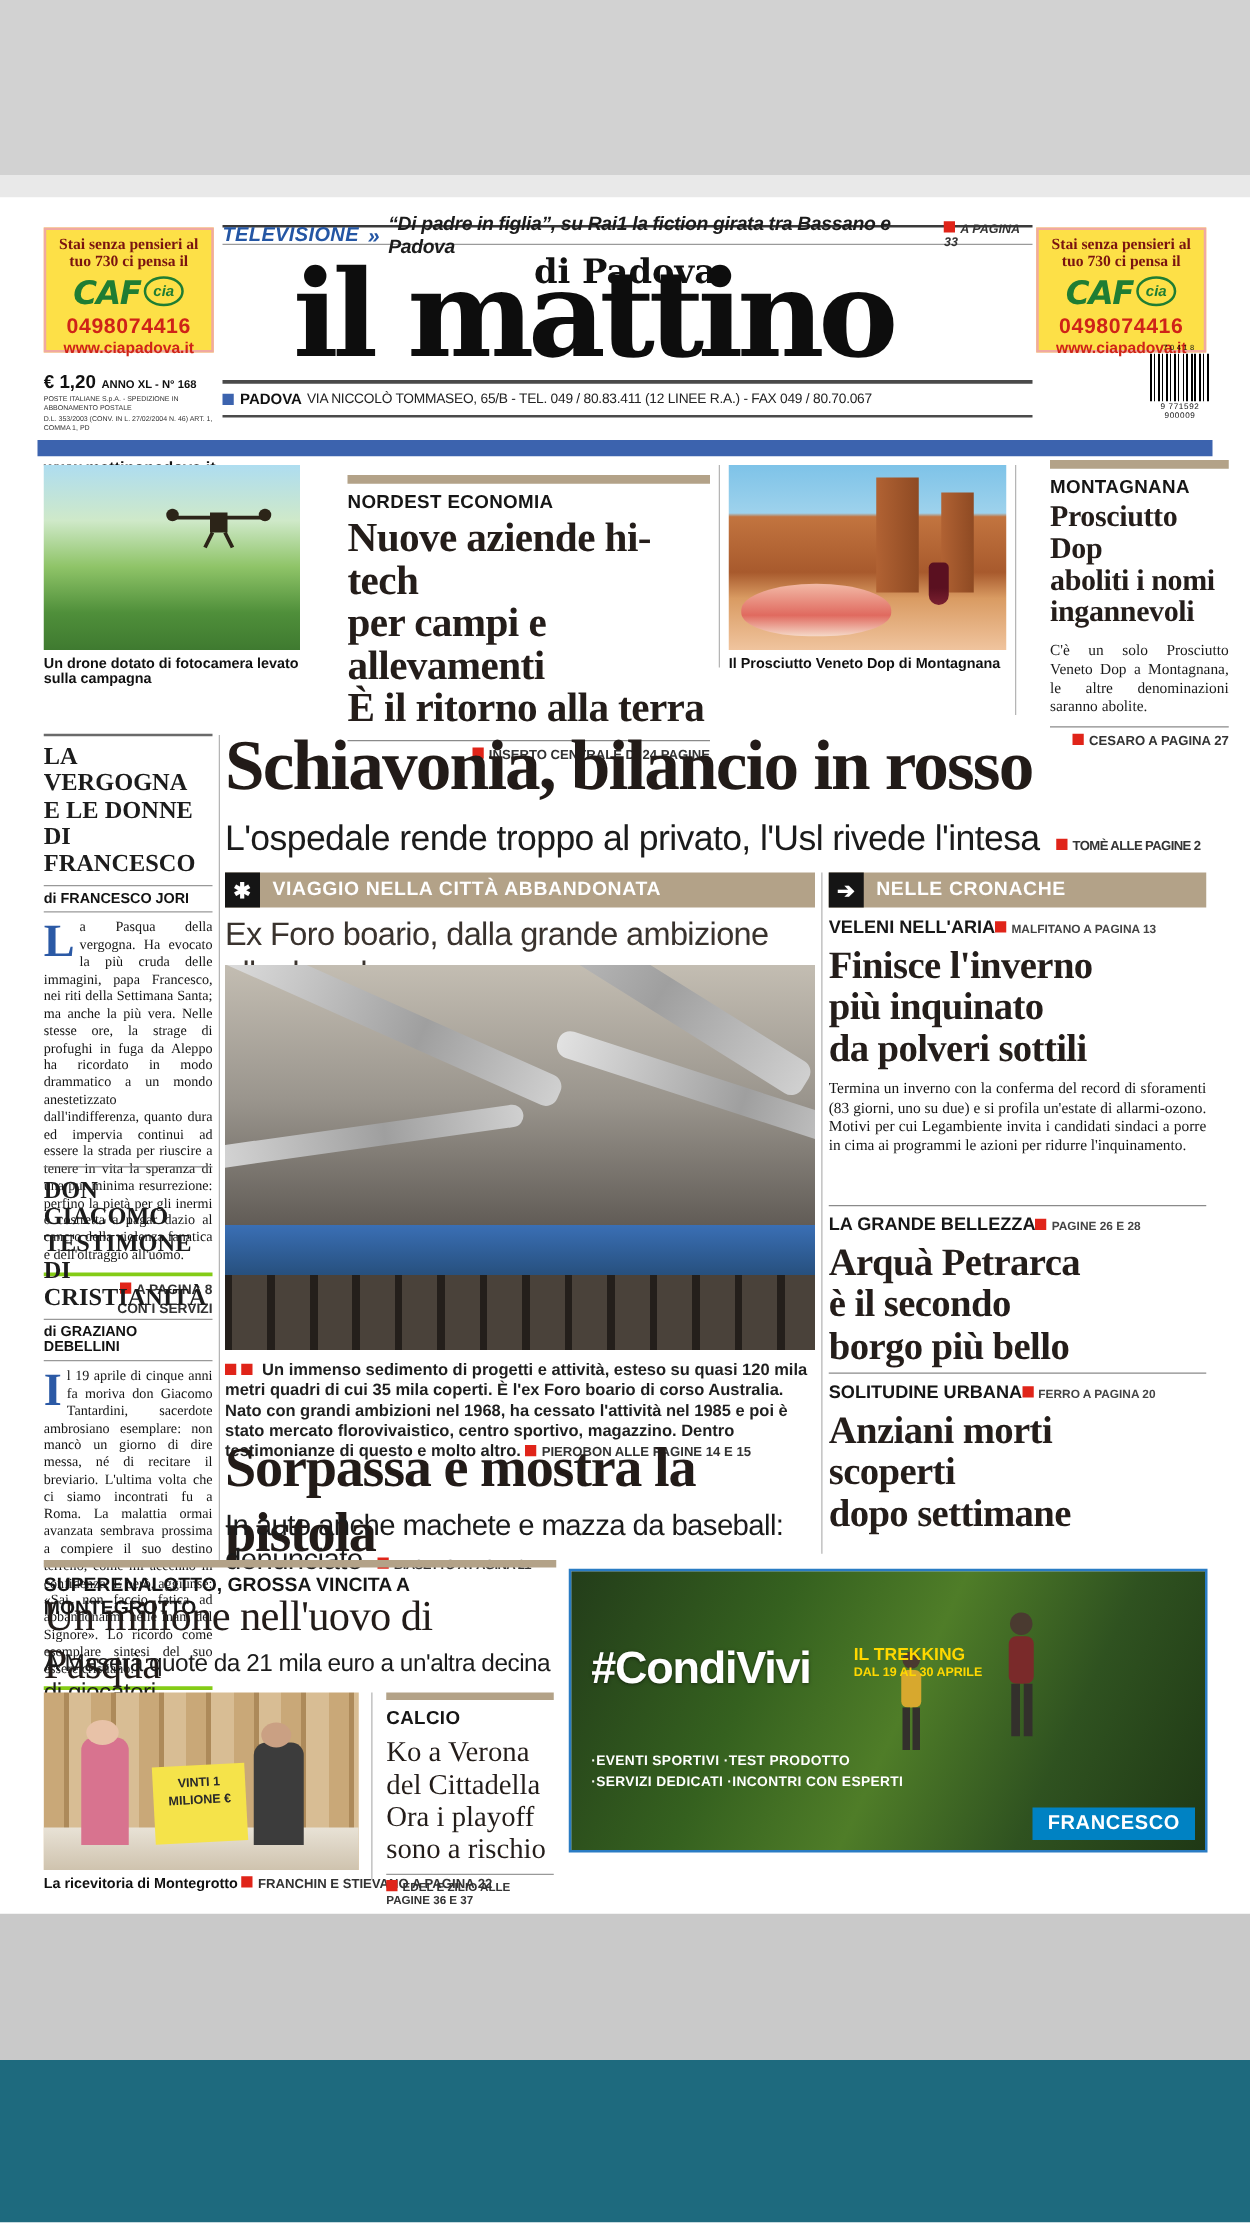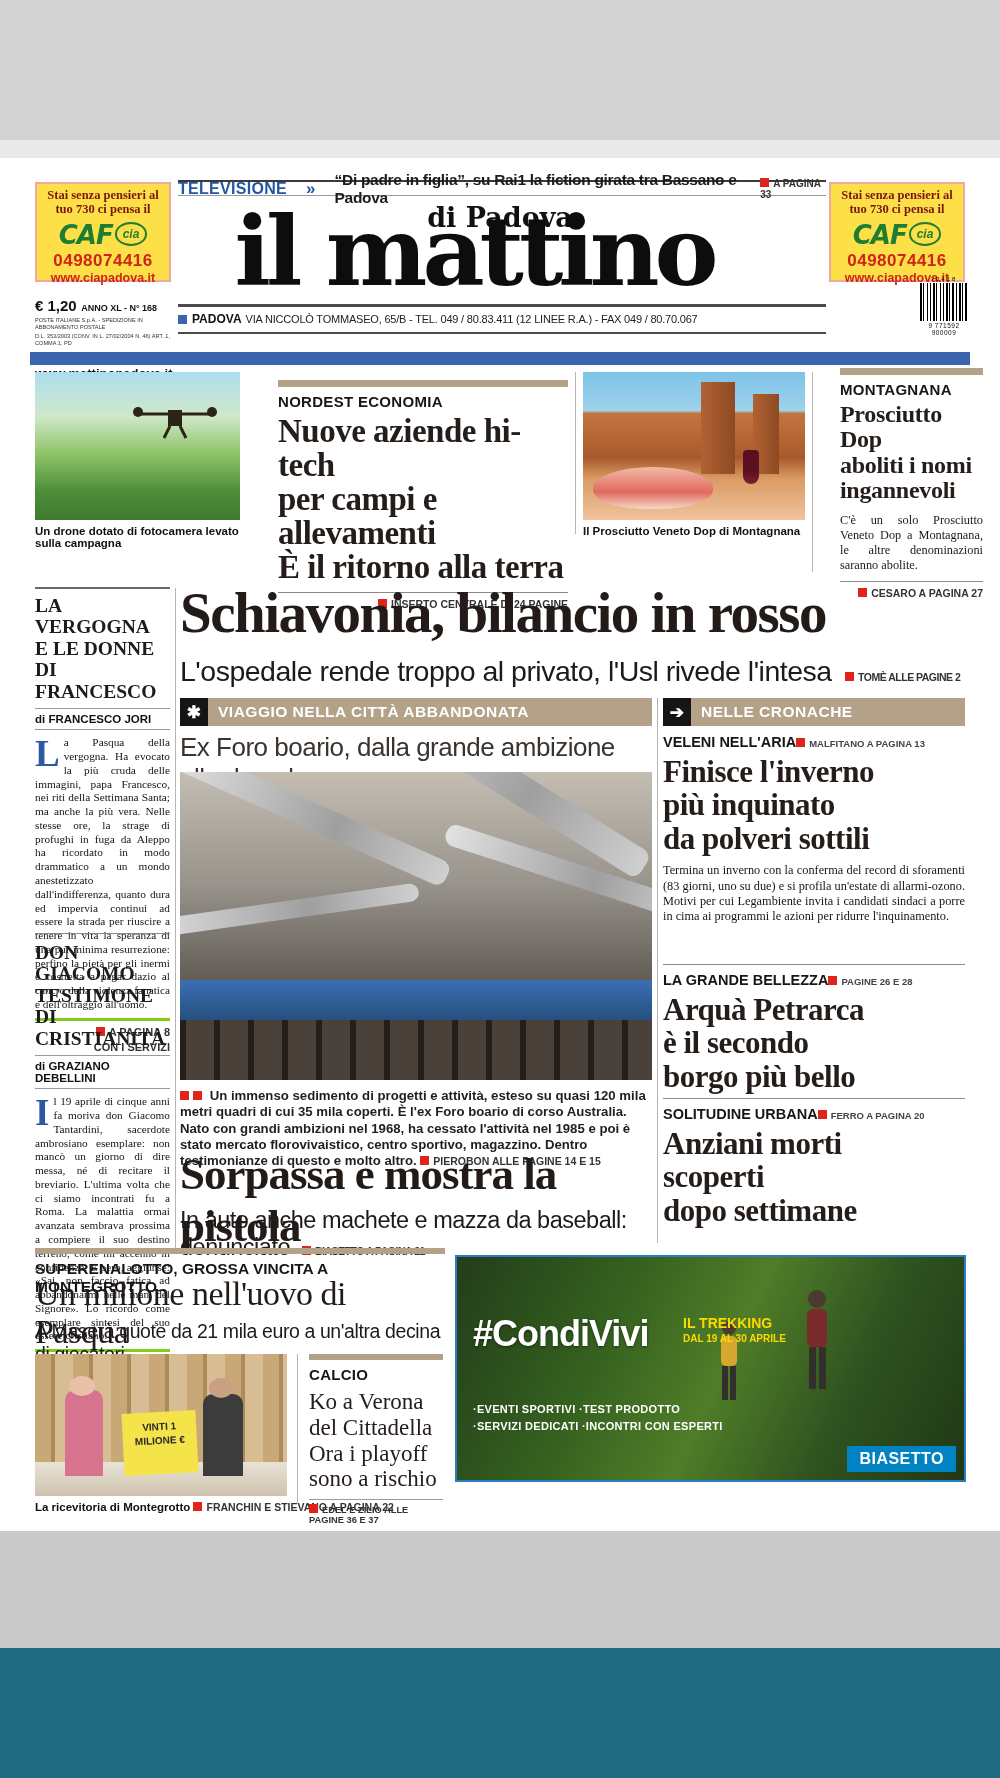--- a/index.html
+++ b/index.html
@@ -19,21 +19,21 @@
   .tan{background:#b3a288;}
   
   .caf{width:136px;height:100px;border:2px solid #f0a9a2;background:#fde047;text-align:center;padding-top:4px;box-sizing:border-box;}
   .caf-l{font-family:"Liberation Serif",serif;font-weight:700;color:#7a1410;font-size:12.5px;line-height:1.15;}
   .caf-logo{margin:3px 0 1px 0;font-weight:800;}
   .caf-main{color:#1f7d33;font-size:26px;font-family:"DejaVu Sans",sans-serif;letter-spacing:-1px;font-style:italic;}
   .caf-sub{display:inline-block;color:#1f7d33;border:2px solid #1f7d33;border-radius:50%;font-size:12px;padding:3px 6px;font-style:italic;vertical-align:6px;margin-left:2px;}
   .caf-phone{color:#cf2318;font-size:17px;font-weight:800;letter-spacing:.5px;}
   .caf-site{color:#cf2318;font-size:12.5px;font-weight:800;}
   .tvstrip{left:178px;top:22px;width:648px;height:16px;border-top:2px solid #3a3a3a;border-bottom:1px solid #9a9a9a;
-           display:flex;align-items:center;gap:19px;box-sizing:border-box;}
+           display:flex;align-items:center;gap:7px;box-sizing:border-box;font-style:italic;}
   .tv-kick{color:#2456a4;font-weight:800;font-size:16px;letter-spacing:.3px;}
   .tv-chev{color:#2456a4;font-weight:800;font-size:17px;}
   .tv-text{font-family:"Liberation Sans",sans-serif;color:#1c1c1c;font-size:15.5px;font-weight:600;letter-spacing:-0.3px;}
   .tv-ref{font-size:10px;font-weight:700;color:#333;margin-left:auto;}
   .edition{left:300px;top:44px;width:400px;text-align:center;font-family:"DejaVu Serif",serif;font-weight:700;font-size:27px;color:#111;}
   .logo{left:150px;top:46px;width:648px;text-align:center;font-family:"DejaVu Serif",serif;font-weight:700;
         font-size:96px;letter-spacing:-5px;color:#0d0d0d;line-height:1.0;}
   .pricebox{left:35px;top:139px;width:140px;}
   .price{font-size:15px;font-weight:800;color:#111;}
   .issue{font-size:9px;font-weight:800;color:#111;}
@@ -391,21 +391,21 @@
       <circle cx="22" cy="9" r="7" fill="#4a3a30"></circle>
       <rect x="14" y="17" width="16" height="30" rx="5" fill="#d7a82e"></rect>
       <rect x="15" y="47" width="6" height="34" fill="#33302c"></rect>
       <rect x="23" y="47" width="6" height="34" fill="#33302c"></rect>
     </svg>
     <div class="ad-hash">#CondiVivi</div>
     <div class="ad-prod">IL TREKKING</div>
     <div class="ad-date">DAL 19 AL 30 APRILE</div>
     <div class="ad-b1">·EVENTI SPORTIVI  ·TEST PRODOTTO</div>
     <div class="ad-b2">·SERVIZI DEDICATI  ·INCONTRI CON ESPERTI</div>
-    <div class="ad-brand">BIASETTO</div>
+    <div class="ad-brand">FRANCESCO</div>
   </div>
 
 </div>
 
 <div class="abs bottomgap"></div>
 
 <nav class="abs navbar">
   
   
   

